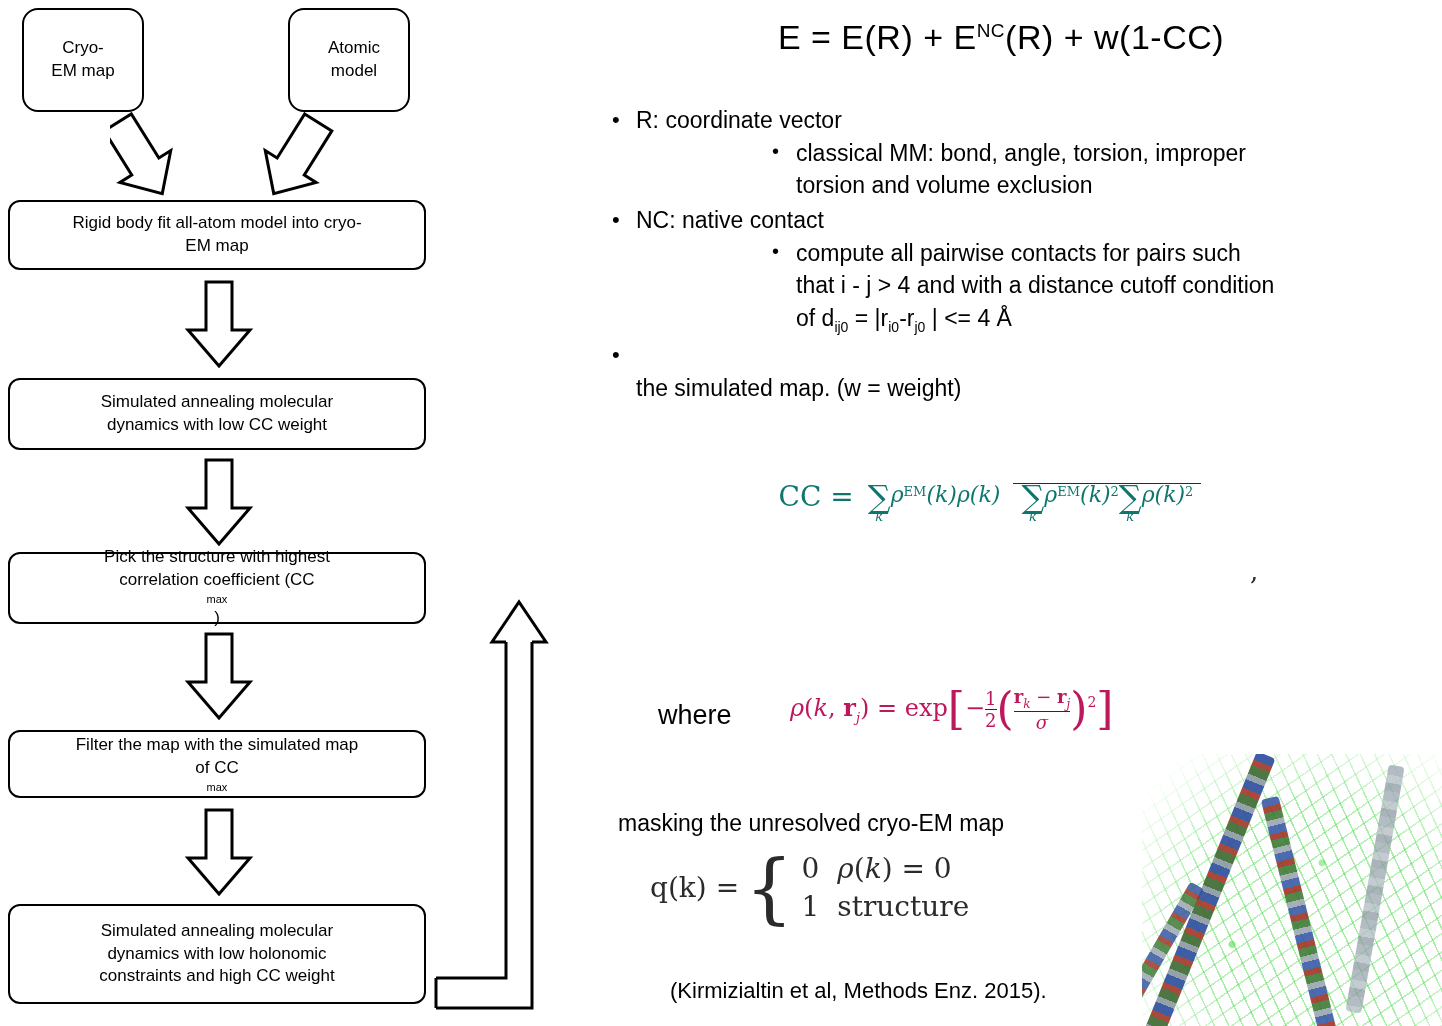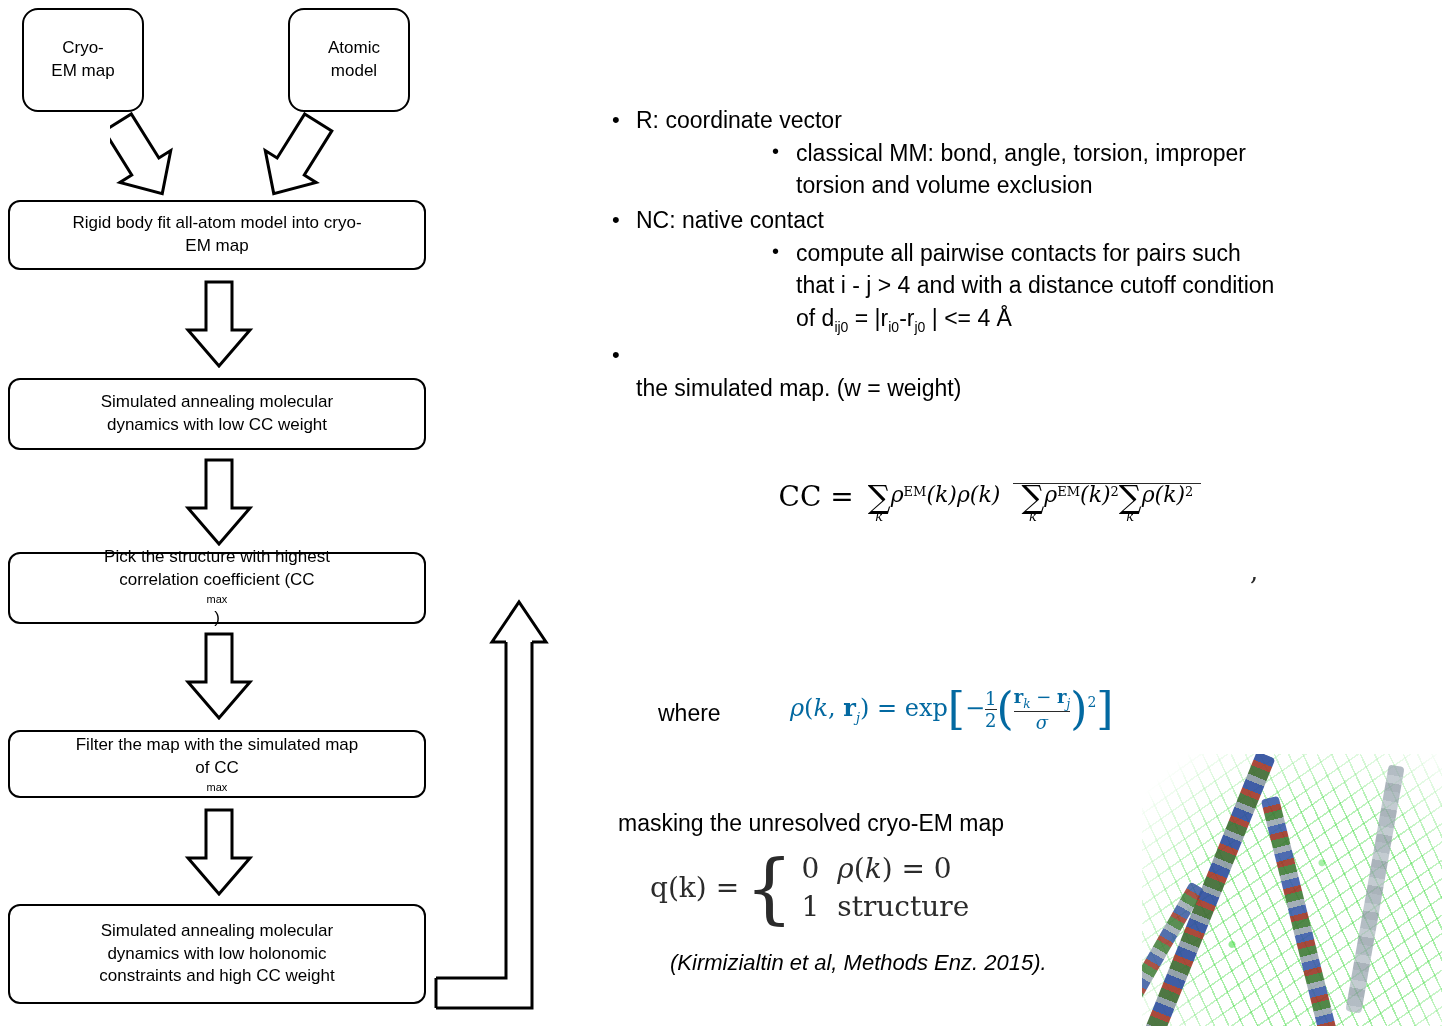--- a/index.html
+++ b/index.html
@@ -104,21 +104,21 @@
     font-size: 20px;
   }
   .sb { font-size: 14px; vertical-align: sub; }
 
   
   #cc-formula {
     position: absolute;
     left: 200px; top: 480px;
     width: 460px;
     font-family: "DejaVu Serif", serif;
-    color: #000000;
+    color: #0f766e;
     display: flex;
     align-items: center;
     justify-content: center;
   }
   .cc-lhs { font-size: 28px; margin-right: 6px; }
   .frac {
     display: inline-block;
     text-align: center;
     vertical-align: middle;
   }
@@ -144,28 +144,28 @@
     position: absolute;
     left: 690px; top: 556px;
     font-size: 26px;
     font-family: "DejaVu Serif", serif;
     color: #2b2b2b;
   }
 
   #where-label {
     position: absolute;
     left: 98px; top: 700px;
-    font-size: 23px;
+    font-size: 27px;
   }
   #rho-formula {
     position: absolute;
     left: 230px; top: 686px;
     font-family: "DejaVu Serif", serif;
     font-size: 24px;
-    color: #0369a1;
+    color: #be185d;
   }
   #rho-formula .bigbr { font-size: 44px; vertical-align: middle; line-height: 0.7; }
   #rho-formula .ifrac {
     display: inline-block; text-align: center; vertical-align: middle; font-size: 18px;
   }
   #rho-formula .ifrac .den { border-top: 1.4px solid #2b2b2b; }
 
   #mask-label {
     position: absolute;
     left: 58px; top: 810px;
@@ -184,23 +184,22 @@
     font-size: 76px;
     line-height: 0.78;
     margin: 0 8px 0 6px;
     font-weight: 300;
   }
   #q-formula .cases div { white-space: nowrap; line-height: 1.35; }
   #q-formula .cases .c1 { margin-right: 18px; }
 
   #citation {
     position: absolute;
-    left: 110px; top: 950px;
+    left: 110px; top: 978px;
     font-size: 22px;
-    font-style: italic;
   }
 
   
   #mol-image {
     position: absolute;
     right: 0; bottom: 0;
     width: 300px; height: 272px;
     overflow: hidden;
     background: #ffffff;
   }
@@ -337,20 +336,23 @@
       <polyline points="12,412 108,412 108,46" fill="none" stroke="#000000" stroke-width="3"></polyline>
       <polyline points="12,382 82,382 82,46" fill="none" stroke="#000000" stroke-width="3"></polyline>
       <polygon points="82,46 95,46 95,46 70,8 120,46 108,46" fill="none" stroke="none"></polygon>
       <polyline points="82,46 68,46 95,6 122,46 108,46" fill="#ffffff" stroke="#000000" stroke-width="3"></polyline>
       <line x1="12" y1="382" x2="12" y2="412" stroke="#000000" stroke-width="3"></line>
     </svg>
   </div>
 
   <div id="right">
 
+    <div id="equation">
+      <span>E = E(R) + E</span><sup>NC</sup><span>(R) + w(1-CC)</span>
+    </div>
 
     <ul class="bullets">
       <li>
         <span>R: coordinate vector</span>
         <ul class="sublist">
           <li>
             <span>classical MM: bond, angle, torsion, improper</span><br>
             <span>torsion and volume exclusion</span>
           </li>
         </ul>

